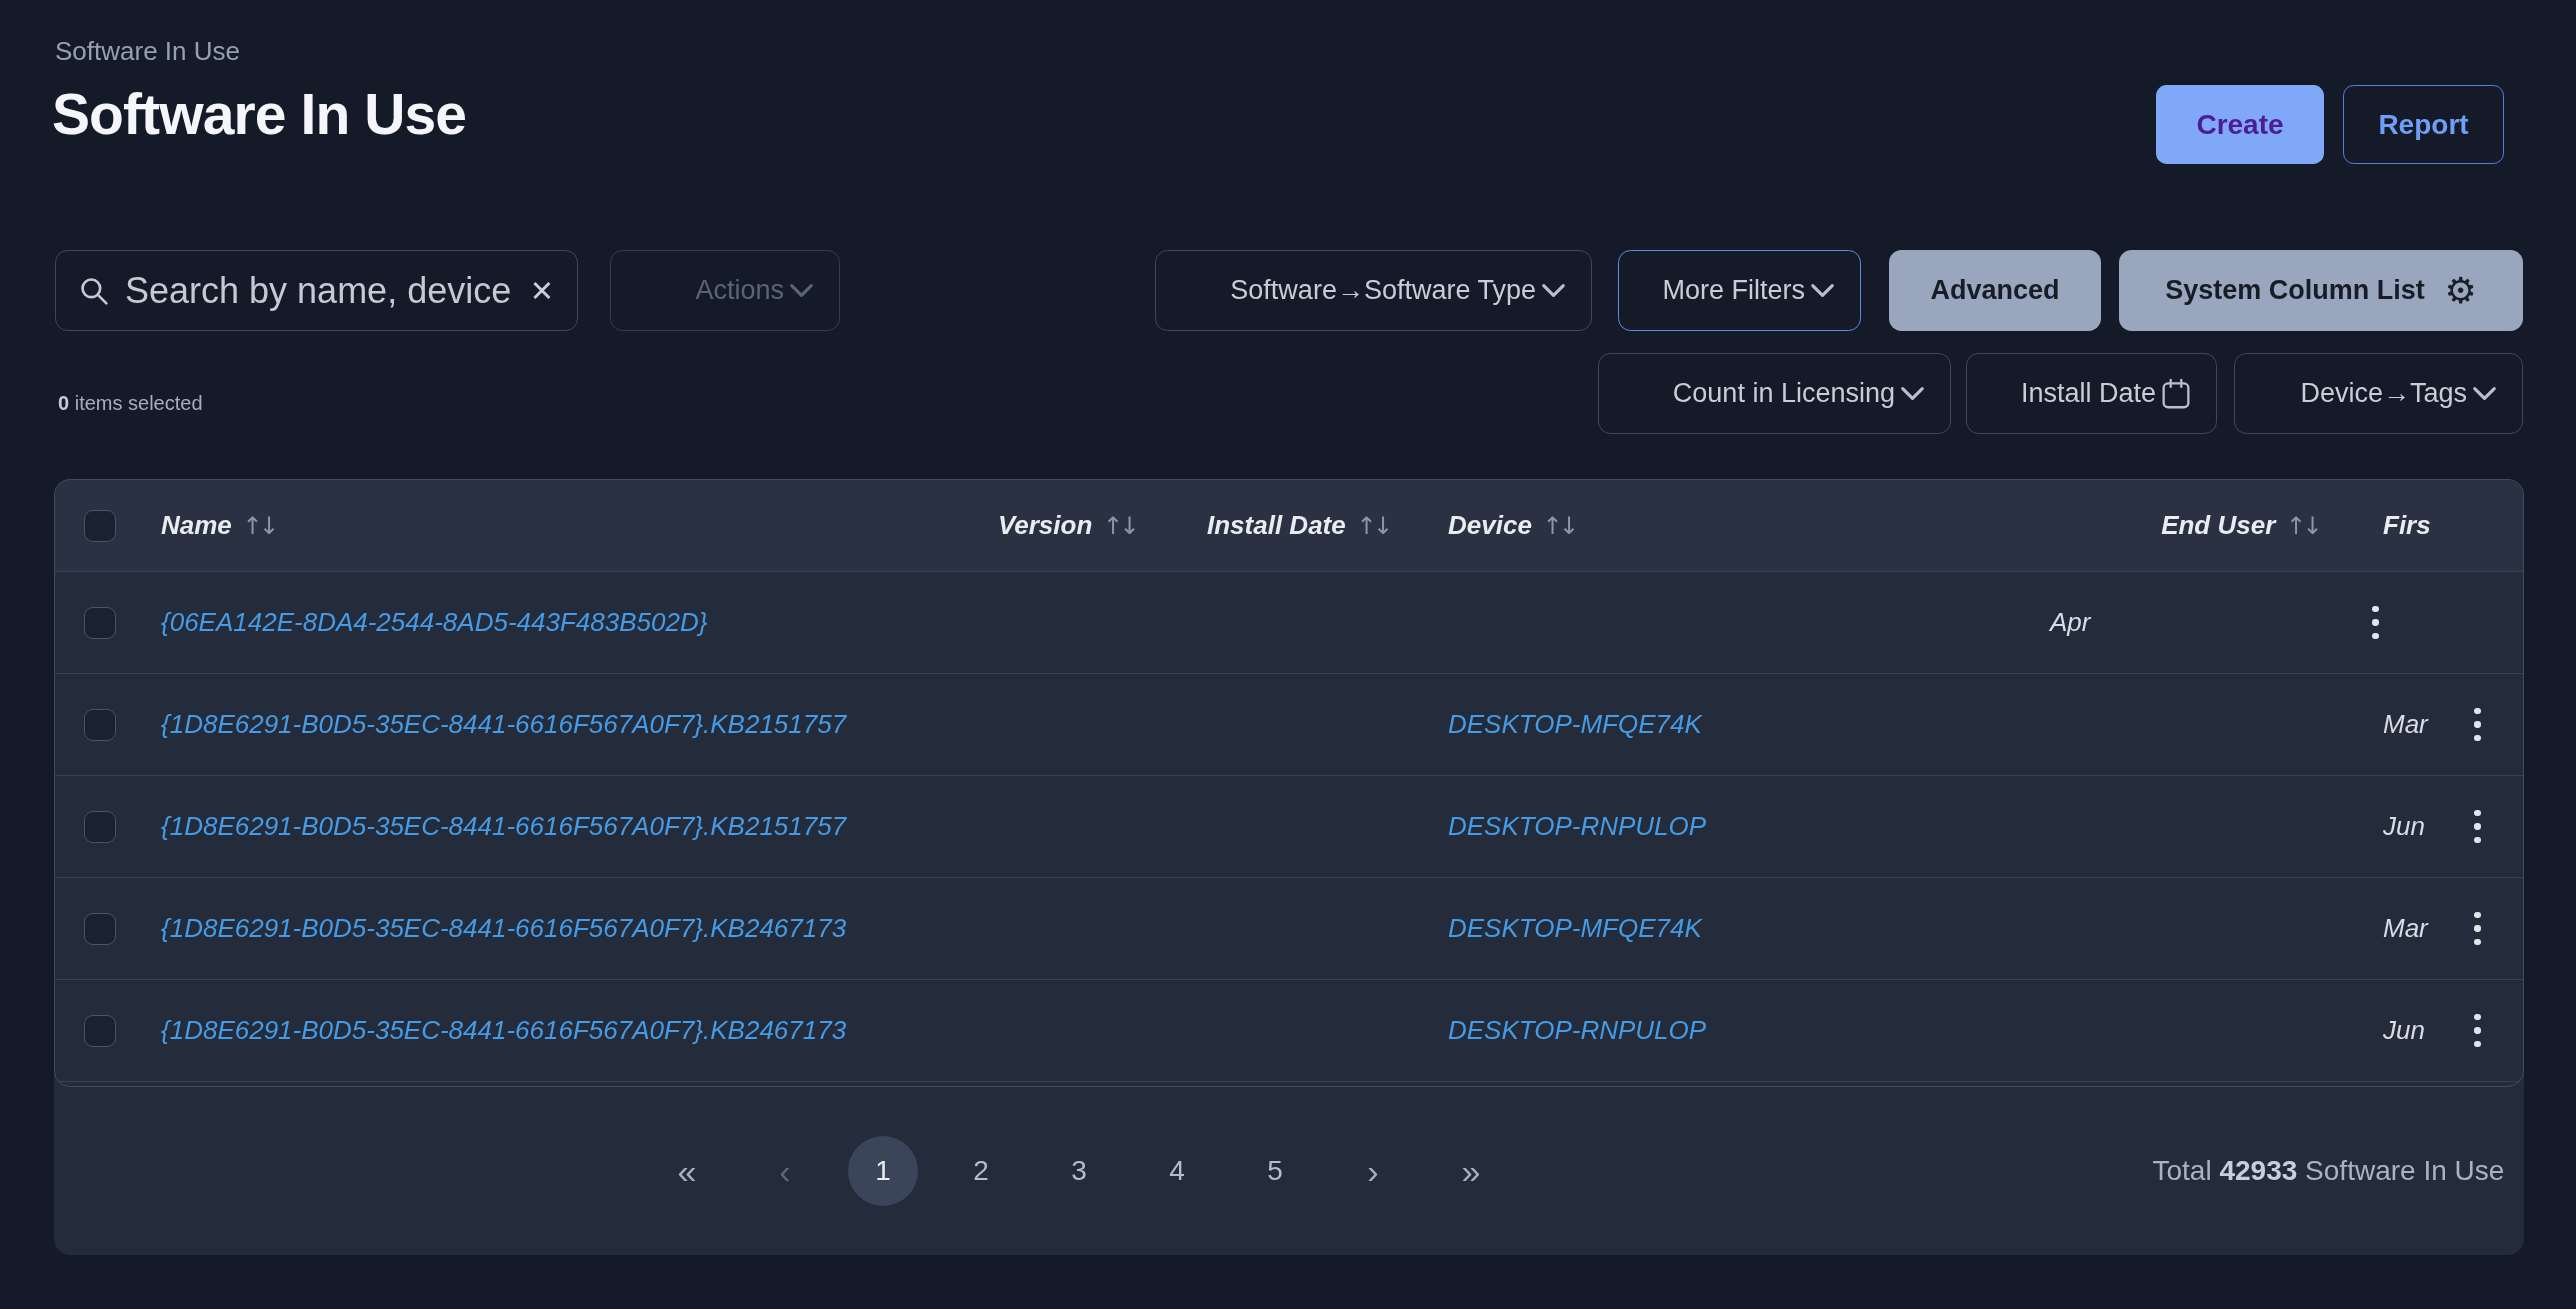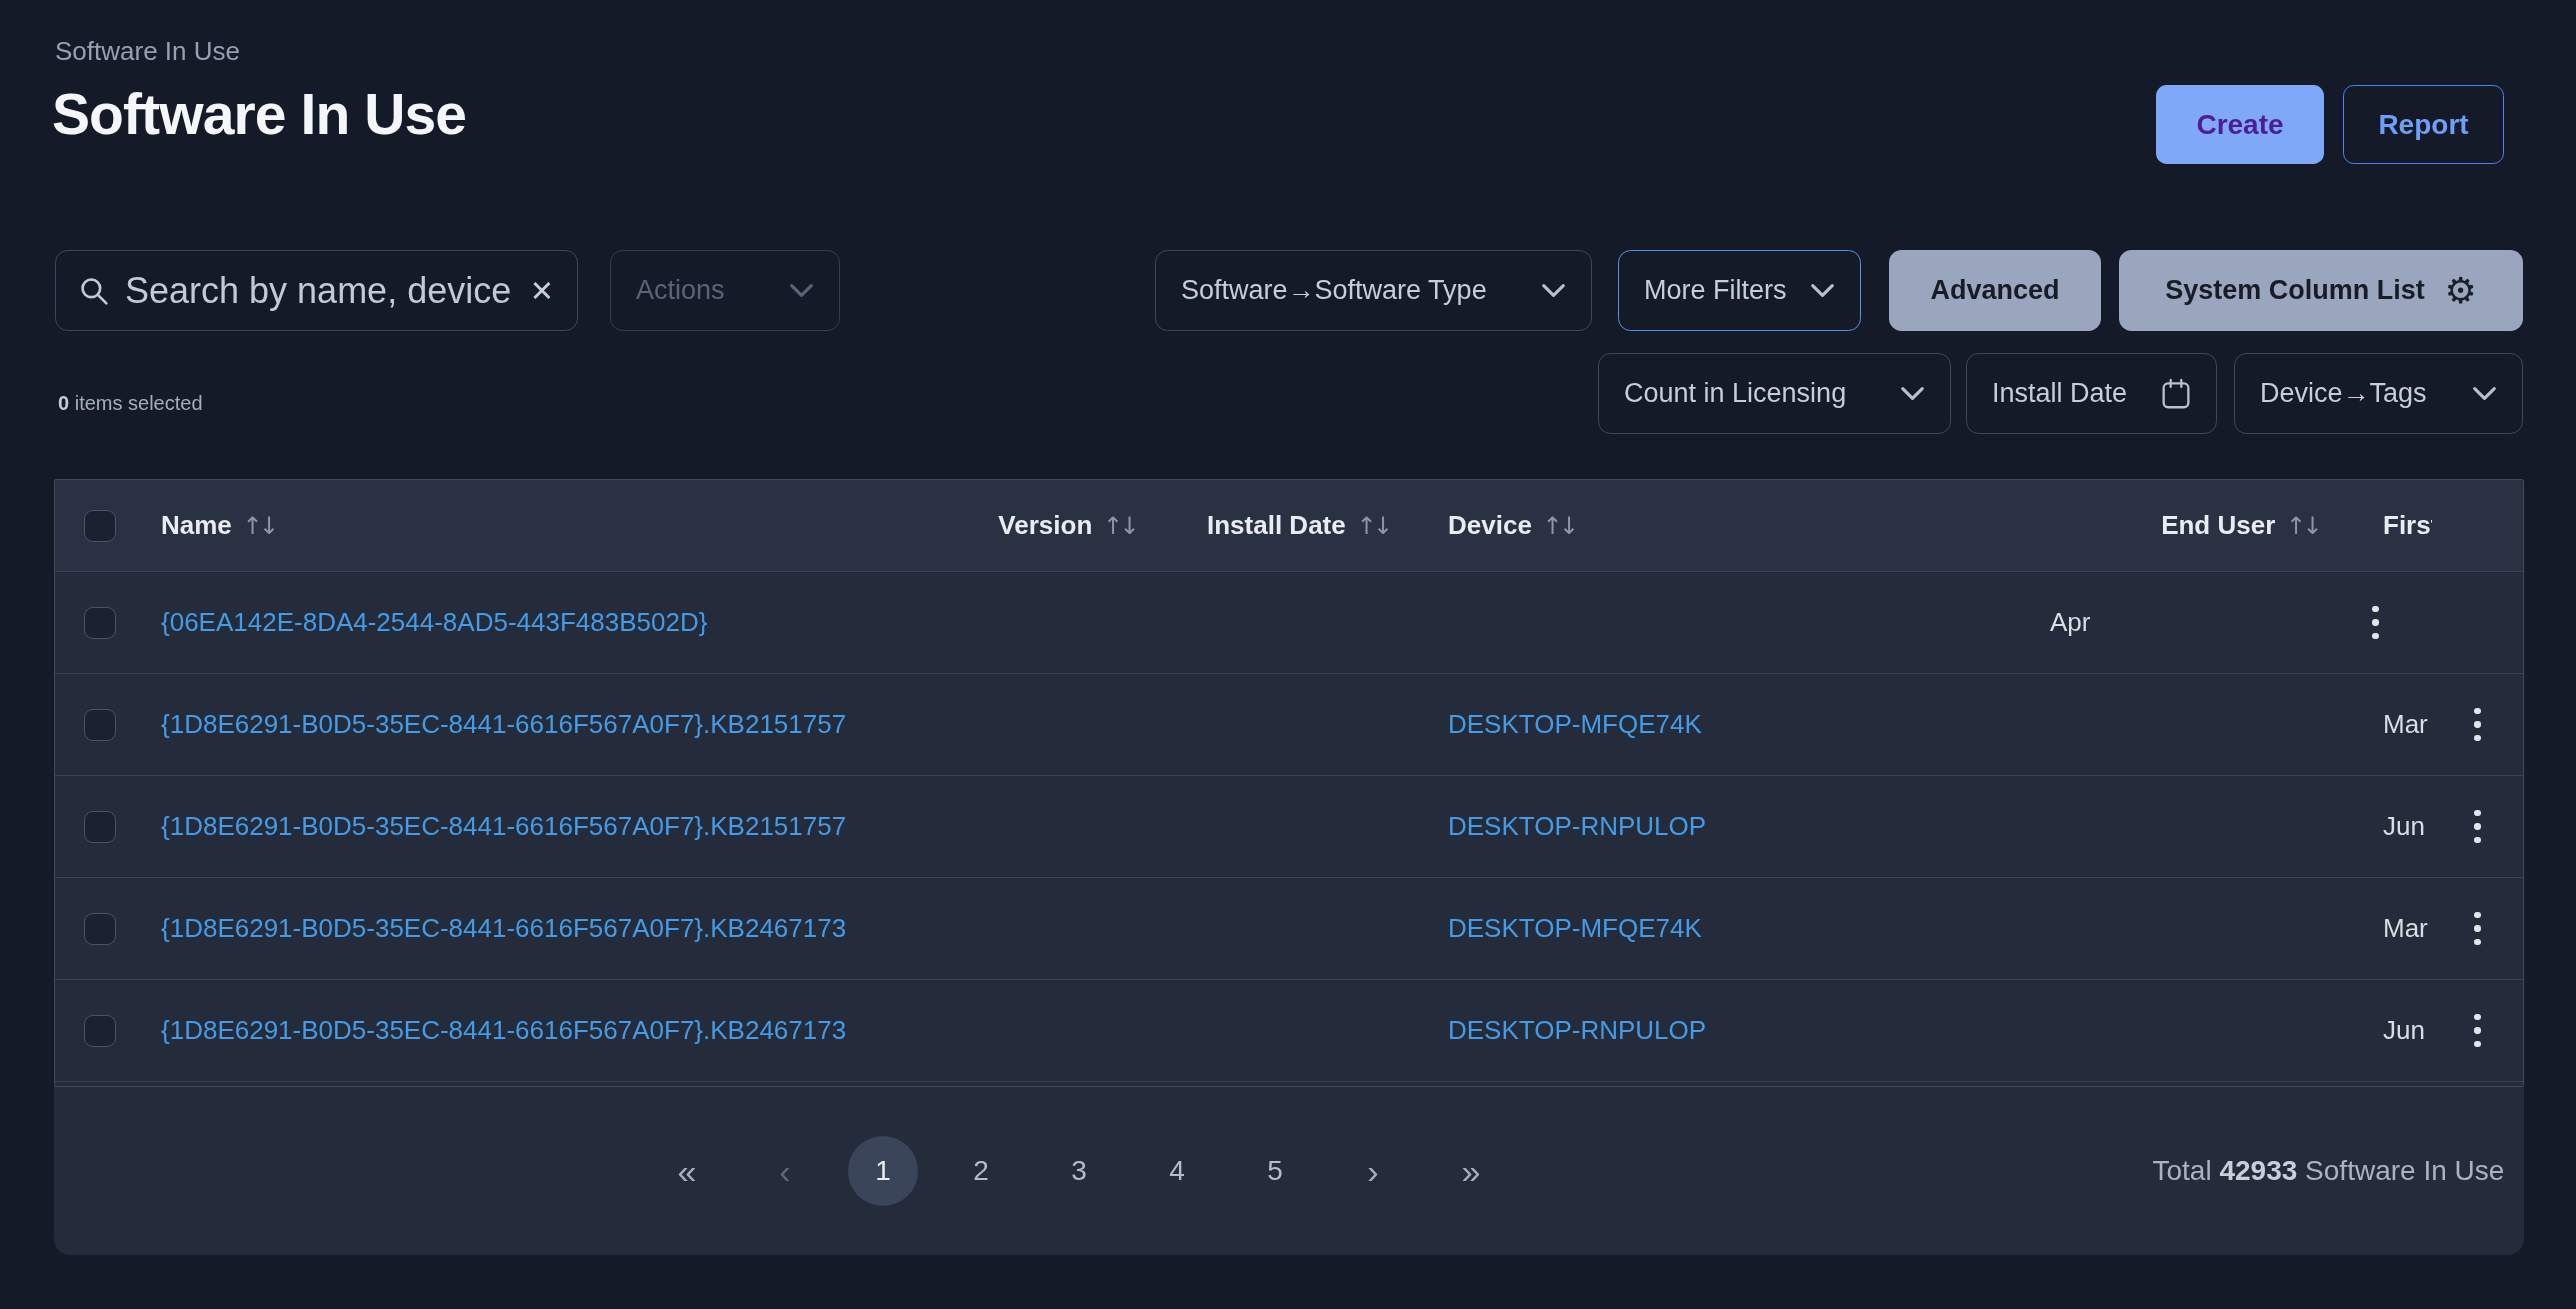--- a/index.html
+++ b/index.html
@@ -22,21 +22,21 @@
 
   
   .search-box { left:55px; top:250px; width:523px; height:81px; border:1.8px solid #3e4759; border-radius:12.5px;
                 display:flex; align-items:center; padding:0 23px; gap:16px; }
   .search-box input { flex:1; min-width:0; background:transparent; border:none; outline:none; color:#e7eaf0; font-size:36px;
                       font-family:"Liberation Sans","DejaVu Sans",sans-serif; }
   .search-box input::placeholder { color:#c3c9d5; opacity:1; }
   .clear-x { font-size:29px; color:#c9cfda; }
 
   .pill { height:81px; border:1.8px solid #3f4759; border-radius:12.5px; color:#c7cdd9; font-size:27px;
-          display:flex; align-items:center; justify-content:space-between; padding:0 25px; gap:5px; white-space:nowrap; cursor:pointer; }
+          display:flex; align-items:center; justify-content:flex-end; padding:0 25px; gap:5px; white-space:nowrap; cursor:pointer; }
   .pill .chev { display:flex; color:#b9c0cd; }
   .actions-pill { left:610px; top:250px; width:230px; border-color:#343c4d; color:#5a6477; }
   .actions-pill .chev { color:#5a6477; }
 
   .f-swtype   { left:1155px; top:250px; width:437px; }
   .f-more     { left:1618px; top:250px; width:243px; border-color:#5c8ce8; }
   .f-countlic { left:1598px; top:353px; width:353px; }
   .f-instdate { left:1966px; top:353px; width:251px; }
   .f-devtags  { left:2234px; top:353px; width:289px; }
 
@@ -44,21 +44,21 @@
   .f-advanced { left:1889px; top:250px; width:212px; }
   .f-scl      { left:2119px; top:250px; width:404px; }
   .gear { font-family:"DejaVu Sans",sans-serif; font-size:36px; font-weight:normal; color:#1a1f2b; line-height:1; }
 
   .summary { left:58px; top:392px; font-size:20px; color:#a6adbb; }
   .summary b { color:#c6ccd7; }
 
   
   .card { left:54px; top:479px; width:2470px; height:776px; background:#242b3b; border-radius:16px; }
   .table-box { position:absolute; left:0; top:0; width:2470px; height:608px; background:#242b3b;
-               border:0.9px solid #424b5d; border-radius:2px; overflow:hidden; }
+               border:0.9px solid #424b5d; border-radius:16px; overflow:hidden;font-style:italic; }
   .grid-row { display:grid; grid-template-columns:106px 825px 150px 312px 538px 333px 113px 1fr; align-items:center; }
   .thead { height:92px; background:#2a3143; border-bottom:0.9px solid #3a4353; }
   .hcell { display:flex; align-items:center; gap:10.7px; font-size:26px; font-weight:bold; color:#e9ecf1; white-space:nowrap; }
   .h-right { justify-content:flex-end; }
   .sort { font-family:"DejaVu Sans",sans-serif; font-size:24px; font-weight:normal; color:#8d96a6; letter-spacing:-3.6px; }
   .c-install { padding-left:71px; }
   .c-first { padding-left:64px; overflow:hidden; }
   .trow { height:102px; border-bottom:0.9px solid #394252; }
   .cell { font-size:26px; white-space:nowrap; color:#d9dde4; }
   .cell-right { justify-self:end; }

